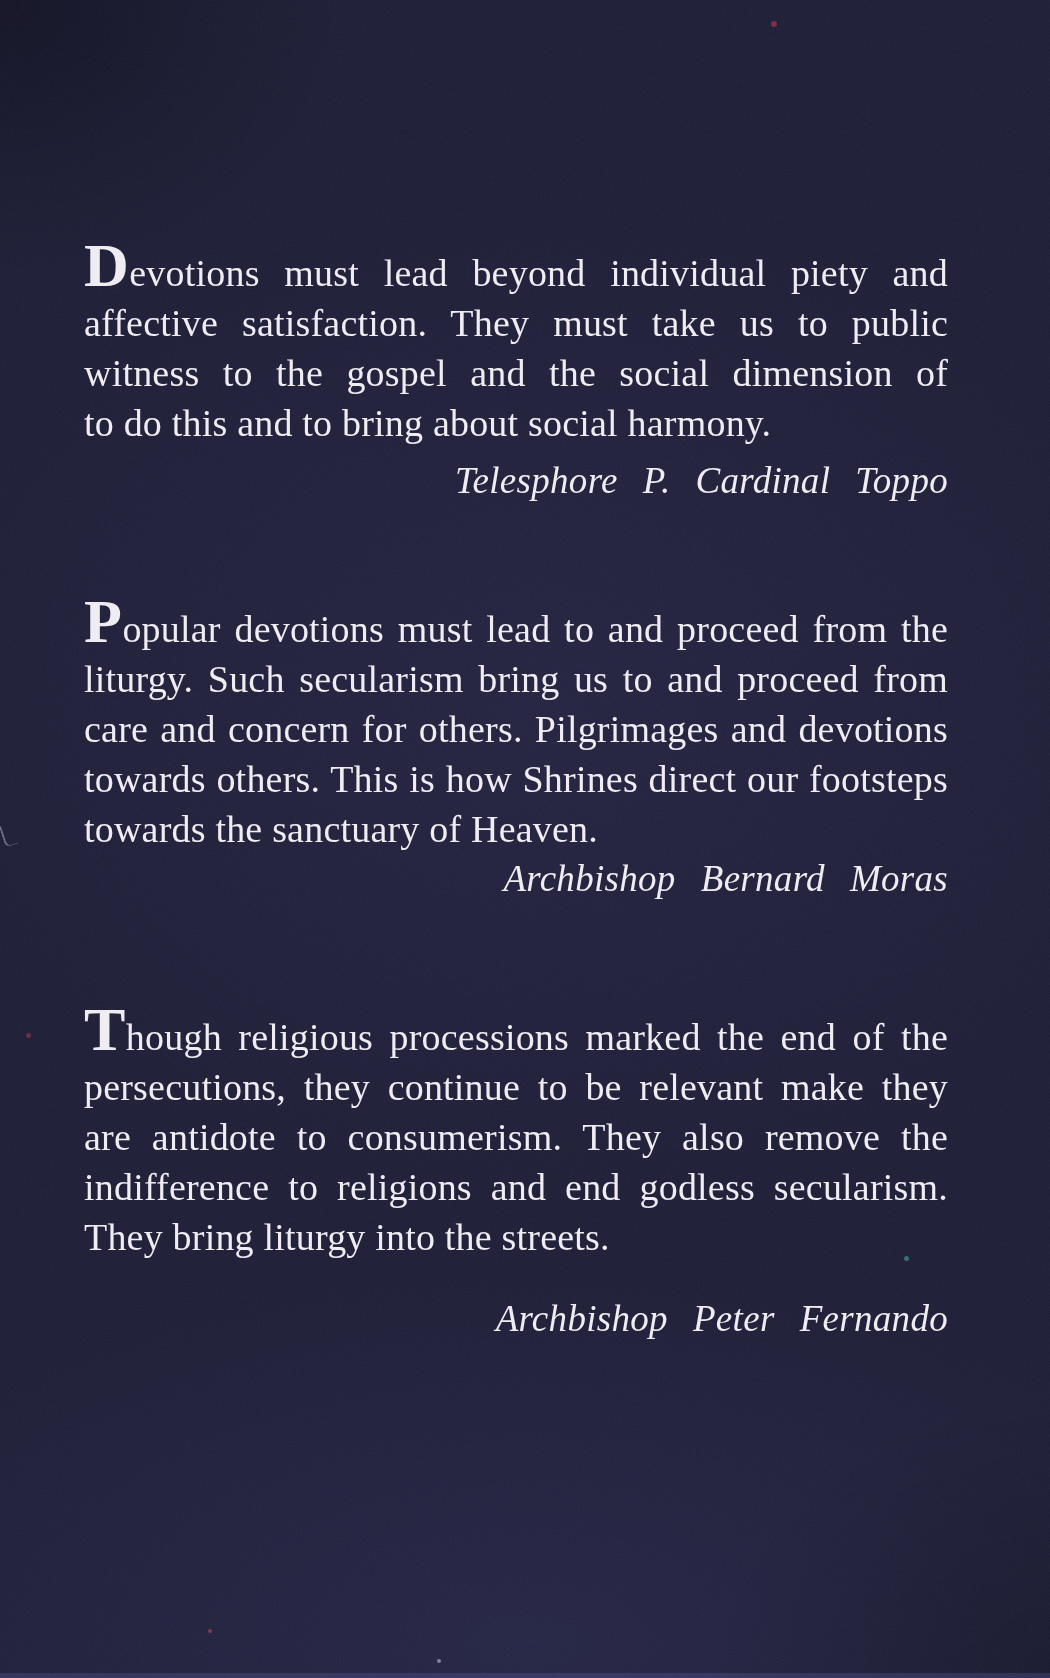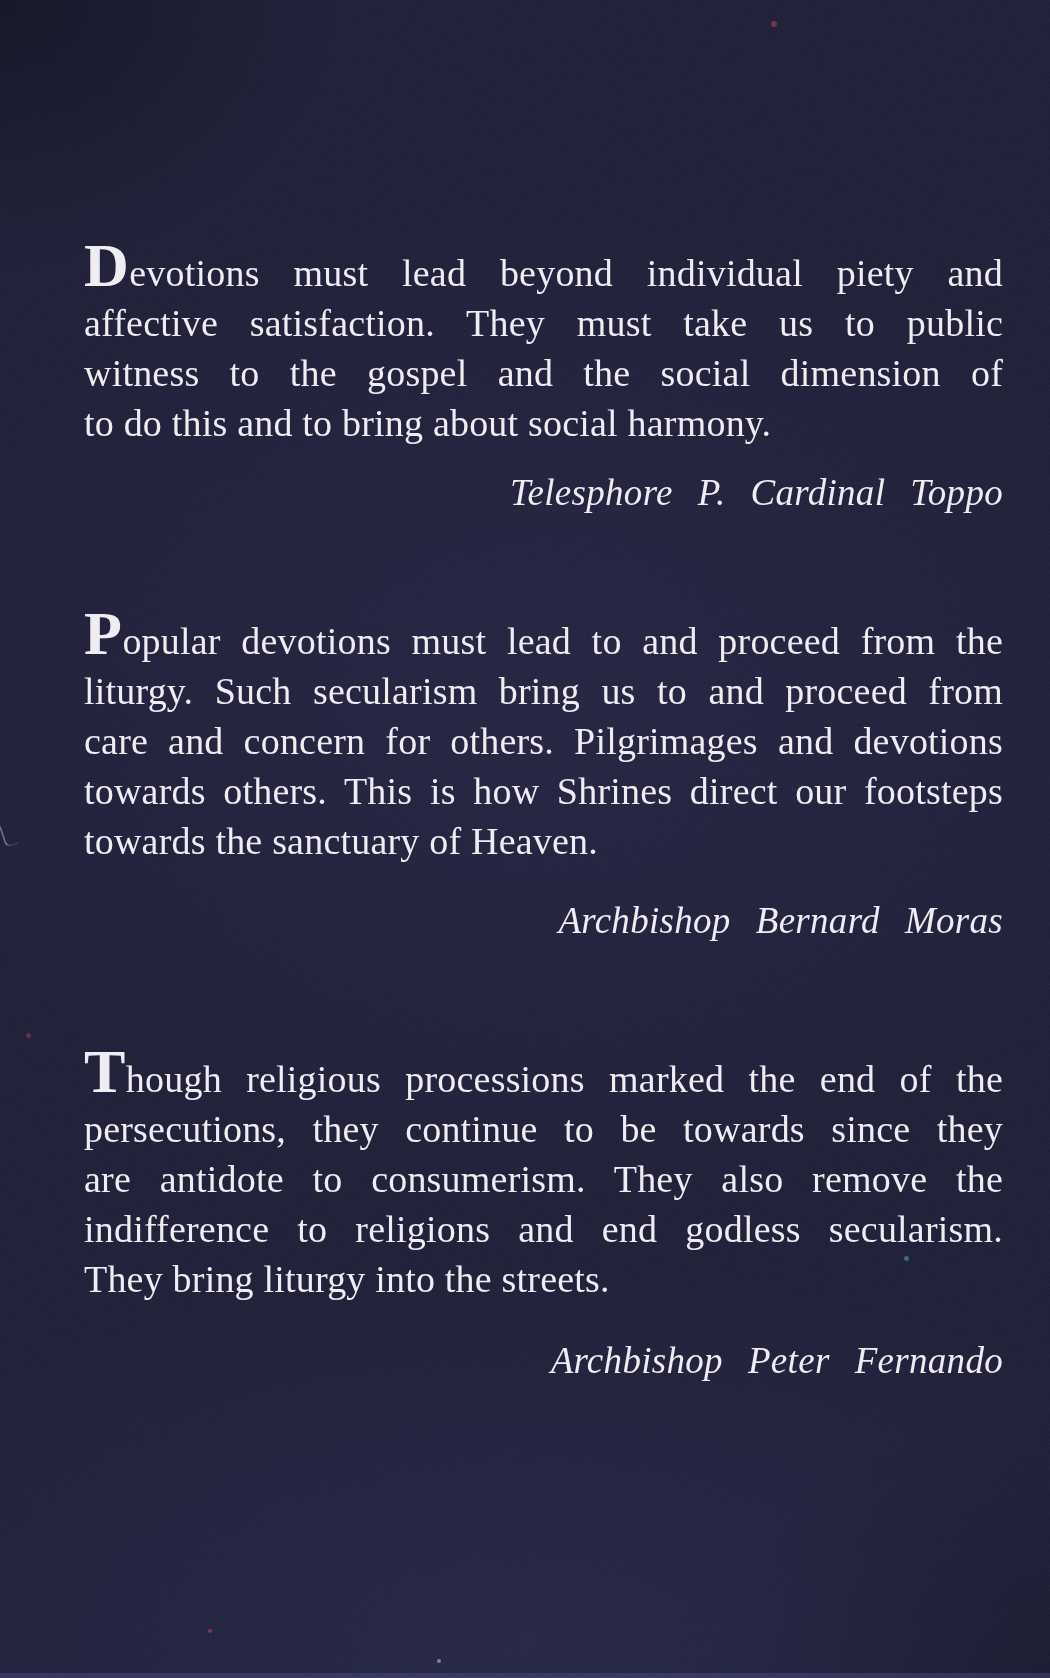--- a/index.html
+++ b/index.html
@@ -19,21 +19,21 @@
     font-family: "Liberation Serif", "DejaVu Serif", serif;
     color: #efecf2;
   }
   .grain {
     position: absolute; inset: 0;
     opacity: 0.07; pointer-events: none;
   }
   .content {
     position: relative;
     padding-left: 84px;
-    padding-right: 47px; 
+    padding-right: 102px; 
   }
   .quote-paragraph {
     font-size: 38px;
     line-height: 50px;
     letter-spacing: 0.2px;
   }
   .line {
     text-align: justify;
     text-align-last: justify;
     text-justify: inter-word;
@@ -49,23 +49,23 @@
   .attribution {
     font-size: 37px;
     line-height: 50px;
     font-style: italic;
     text-align: right;
     word-spacing: 0.42em;
     letter-spacing: 0.3px;
   }
   
   .content > :nth-child(1) { margin-top: 240px; }
-  .content > :nth-child(2) { margin-top: 20px; }
+  .content > :nth-child(2) { margin-top: 8px; }
   .content > :nth-child(3) { margin-top: 90px; }
-  .content > :nth-child(4) { margin-top: 30px; }
+  .content > :nth-child(4) { }
   .content > :nth-child(5) { margin-top: 100px; }
   .content > :nth-child(6) { margin-top: 32px; }
   
   .speck { position: absolute; border-radius: 50%; pointer-events: none; }
   .scratch {
     position: absolute; left: 2px; top: 824px;
     width: 14px; height: 22px; pointer-events: none;
     border-left: 2px solid rgba(205,200,215,0.55);
     border-bottom: 1px solid rgba(205,200,215,0.35);
     transform: rotate(-18deg); border-radius: 0 0 0 6px;
@@ -100,21 +100,21 @@
       <div class="quote-paragraph">
         <div class="line"><span class="initial">P</span>opular devotions must lead to and proceed from the</div>
         <div class="line">liturgy. Such secularism bring us to and proceed from</div>
         <div class="line">care and concern for others. Pilgrimages and devotions</div>
         <div class="line">towards others. This is how Shrines direct our footsteps</div>
         <div class="line last">towards the sanctuary of Heaven.</div>
       </div>
       <div class="attribution">Archbishop Bernard Moras</div>
       <div class="quote-paragraph">
         <div class="line"><span class="initial">T</span>hough religious processions marked the end of the</div>
-        <div class="line">persecutions, they continue to be towards since they</div>
+        <div class="line">persecutions, they continue to be relevant make they</div>
         <div class="line">are antidote to consumerism. They also remove the</div>
         <div class="line">indifference to religions and end godless secularism.</div>
         <div class="line last">They bring liturgy into the streets.</div>
       </div>
       <div class="attribution">Archbishop Peter Fernando</div>
     </div>
 
   <div class="scratch"></div>
   <div class="bottom-strip"></div>
   <div id="specks">

